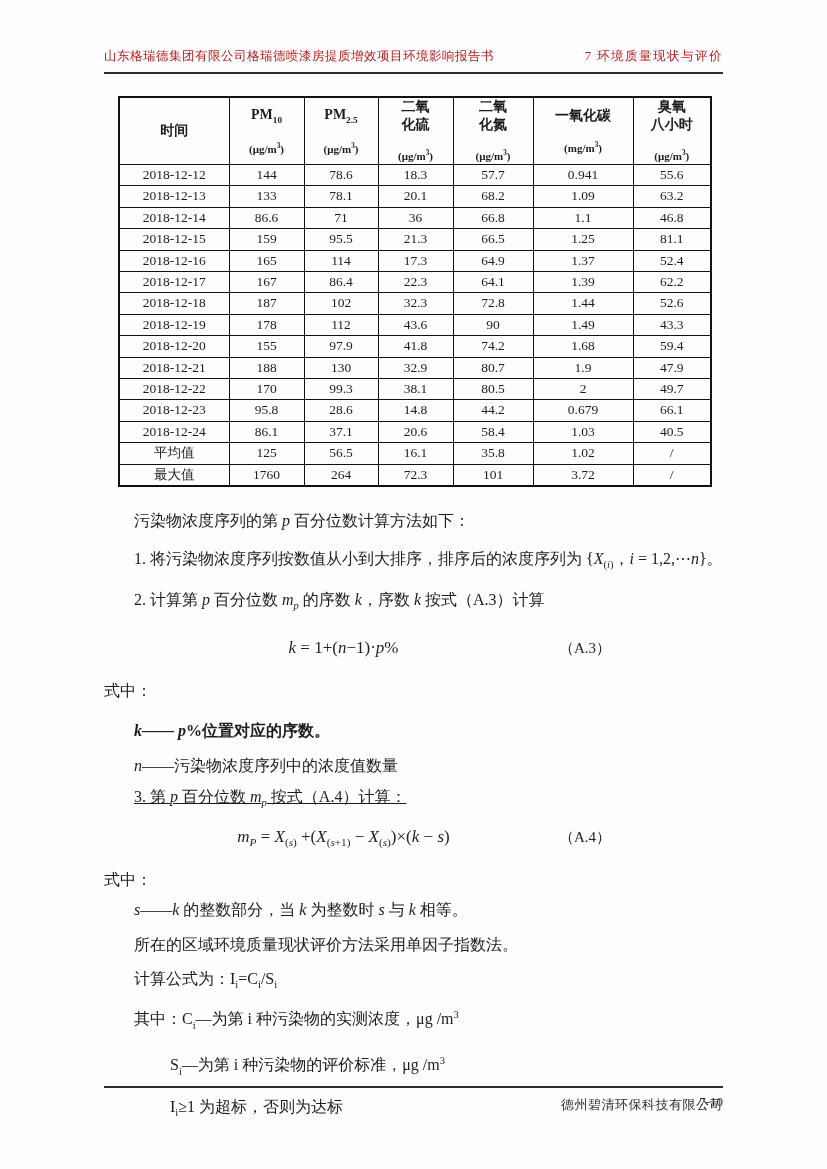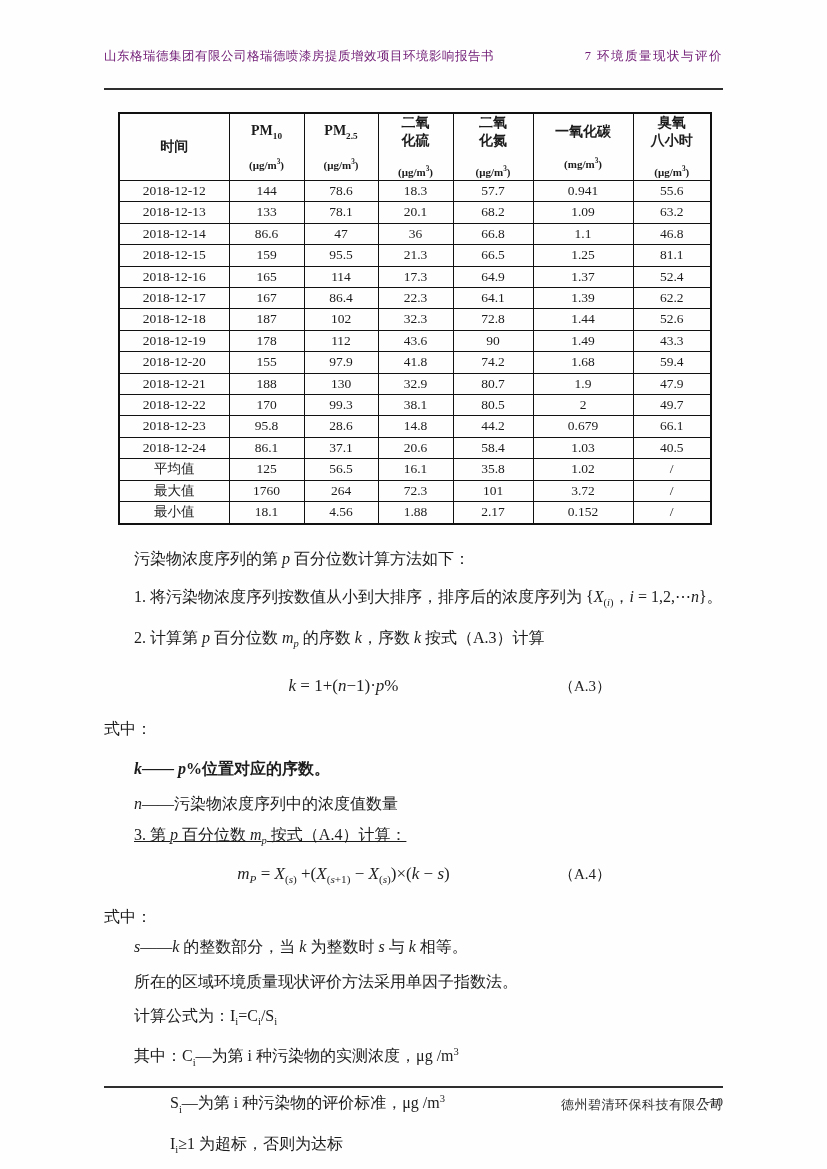--- a/index.html
+++ b/index.html
@@ -9,22 +9,22 @@
     box-sizing:border-box;
     padding:48px 104px 0 104px;
     background:#fefefe;
     color:#1f1f1f;
     font-family:"Liberation Serif","DejaVu Serif",serif;
     overflow:hidden;
   }
   
   .hdr{
     display:flex;justify-content:space-between;align-items:flex-end;
-    font-size:12.5px;color:#701a75;
-    padding-bottom:23px;border-bottom:2px solid #2e2e2e;
+    font-size:12.5px;color:#b91c1c;
+    padding-bottom:7px;border-bottom:2px solid #2e2e2e;
     letter-spacing:0.5px;
   }
   .hdr .right{letter-spacing:1.5px;}
   
   table.aq{
     border-collapse:collapse;table-layout:fixed;
     width:592px;margin:22px 0 0 14px;
     border:2px solid #111;
     font-size:14px;color:#1c1c1c;
   }
@@ -145,21 +145,21 @@
           <td>133</td>
           <td>78.1</td>
           <td>20.1</td>
           <td>68.2</td>
           <td>1.09</td>
           <td>63.2</td>
         </tr>
         <tr>
           <td>2018-12-14</td>
           <td>86.6</td>
-          <td>47</td>
+          <td>71</td>
           <td>36</td>
           <td>66.8</td>
           <td>1.1</td>
           <td>46.8</td>
         </tr>
         <tr>
           <td>2018-12-15</td>
           <td>159</td>
           <td>95.5</td>
           <td>21.3</td>
@@ -259,29 +259,20 @@
         </tr>
         <tr>
           <td>最大值</td>
           <td>1760</td>
           <td>264</td>
           <td>72.3</td>
           <td>101</td>
           <td>3.72</td>
           <td>/</td>
         </tr>
-        <tr>
-          <td>最小值</td>
-          <td>18.1</td>
-          <td>4.56</td>
-          <td>1.88</td>
-          <td>2.17</td>
-          <td>0.152</td>
-          <td>/</td>
-        </tr>
       </tbody>
   </table>
 
   <p class="bt ind m-p1">污染物浓度序列的第 <i>p</i> 百分位数计算方法如下：</p>
   <p class="bt ind m-p2">1. 将污染物浓度序列按数值从小到大排序，排序后的浓度序列为 {<i>X</i><sub>(<i>i</i>)</sub>，<i>i</i> = 1,2,⋯<i>n</i>}。</p>
   <p class="bt ind m-p3">2. 计算第 <i>p</i> 百分位数 <i>m</i><sub><i>p</i></sub> 的序数 <i>k</i>，序数 <i>k</i> 按式（A.3）计算</p>
 
   <div class="formula-row fr1">
     <span class="formula"><i>k</i> = 1+(<i>n</i>−1)·<i>p</i>%</span>
     <span class="f-label">（A.3）</span>

